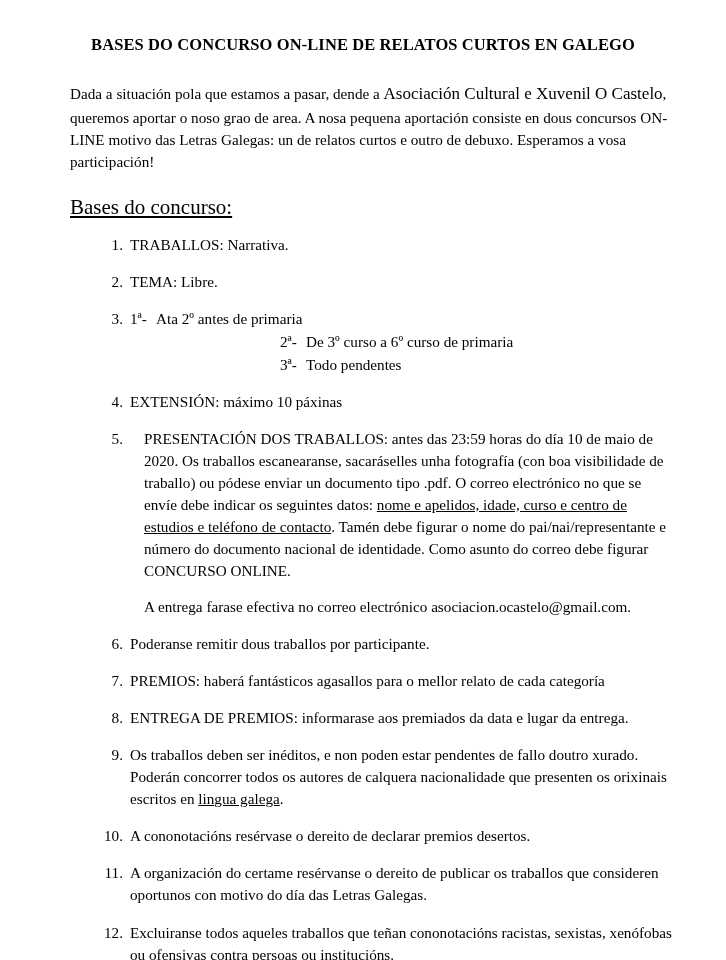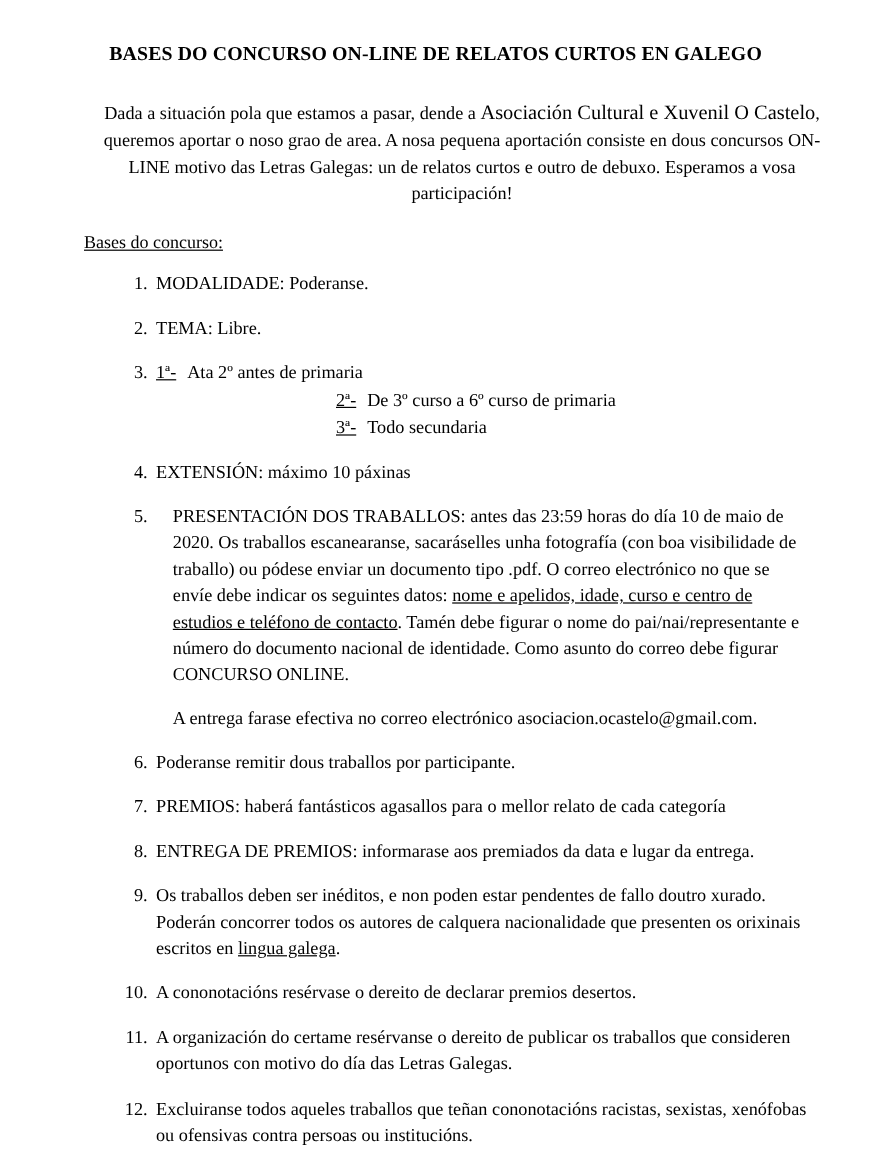--- a/index.html
+++ b/index.html
@@ -30,28 +30,28 @@
     margin: 6px 0 0 0;
   }
   .doc-title .line2 {
     display: block;
   }
   .intro {
     margin: 26px 0 0 30px;
     width: 630px;
     font-size: 15.2px;
     line-height: 1.47;
-    text-align: center;
+    text-align: left;
   }
   .intro .big {
     font-size: 17px;
   }
   .section-head {
     margin: 21px 0 0 30px;
-    font-size: 15px;
+    font-size: 21px;
     text-decoration: underline;
   }
   ol.bases {
     margin: 14px 0 0 0;
     padding-left: 86px;
     list-style: none;
     counter-reset: baseitem;
     font-size: 15.2px;
   }
   ol.bases > li {
@@ -78,21 +78,20 @@
     display: flex;
     margin-top: 1px;
   }
   .cat-label {
     width: 150px;
     flex: 0 0 150px;
   }
   .cat-num {
     width: 26px;
     flex: 0 0 26px;
-    text-decoration: underline;
   }
   .cat-first {
     display: flex;
   }
   .cat-first .cat-title {
     width: 150px;
     flex: 0 0 150px;
   }
   u.plain {
     text-decoration: underline;
@@ -115,41 +114,41 @@
 
   <p class="intro">
     <span>Dada  a situación pola que estamos a pasar, dende a </span><span class="big">Asociación Cultural e Xuvenil O Castelo</span><span>, queremos aportar o noso grao de area. A nosa pequena aportación consiste en dous concursos ON-LINE motivo das Letras Galegas: un de relatos curtos e outro de debuxo. Esperamos a vosa participación!</span>
   </p>
 
   <div class="section-head">Bases do concurso:</div>
 
   <ol class="bases">
 
     <li>
-      <span>MODALIDADE: Poderanse.</span>
+      <span>TRABALLOS: Narrativa.</span>
     </li>
 
     <li>
       <span>TEMA: Libre.</span>
     </li>
 
     <li>
       <div class="cat-first">
         <span class="cat-num">1ª-</span>
         <span>Ata 2º antes de primaria</span>
       </div>
       <div class="cat-row">
         <span class="cat-label"></span>
         <span class="cat-num">2ª-</span>
         <span>De 3º curso a 6º curso de primaria</span>
       </div>
       <div class="cat-row">
         <span class="cat-label"></span>
         <span class="cat-num">3ª-</span>
-        <span>Todo secundaria</span>
+        <span>Todo pendentes</span>
       </div>
     </li>
 
     <li>
       <span>EXTENSIÓN: máximo 10 páxinas</span>
     </li>
 
     <li class="p5-body">
       <p><span>PRESENTACIÓN DOS TRABALLOS: antes das 23:59 horas do día 10 de maio de 2020. Os traballos escanearanse, sacaráselles unha fotografía (con boa visibilidade de traballo) ou pódese enviar un documento tipo .pdf.  O correo electrónico no que se envíe  debe indicar os seguintes datos: </span><u class="plain">nome e apelidos, idade, curso e centro de estudios e teléfono de contacto</u><span>. Tamén debe figurar o nome do pai/nai/representante e número do documento nacional de identidade. Como asunto do correo debe figurar CONCURSO ONLINE.</span></p>
       <p class="mail-line">A entrega farase efectiva no correo electrónico asociacion.ocastelo@gmail.com.</p>

